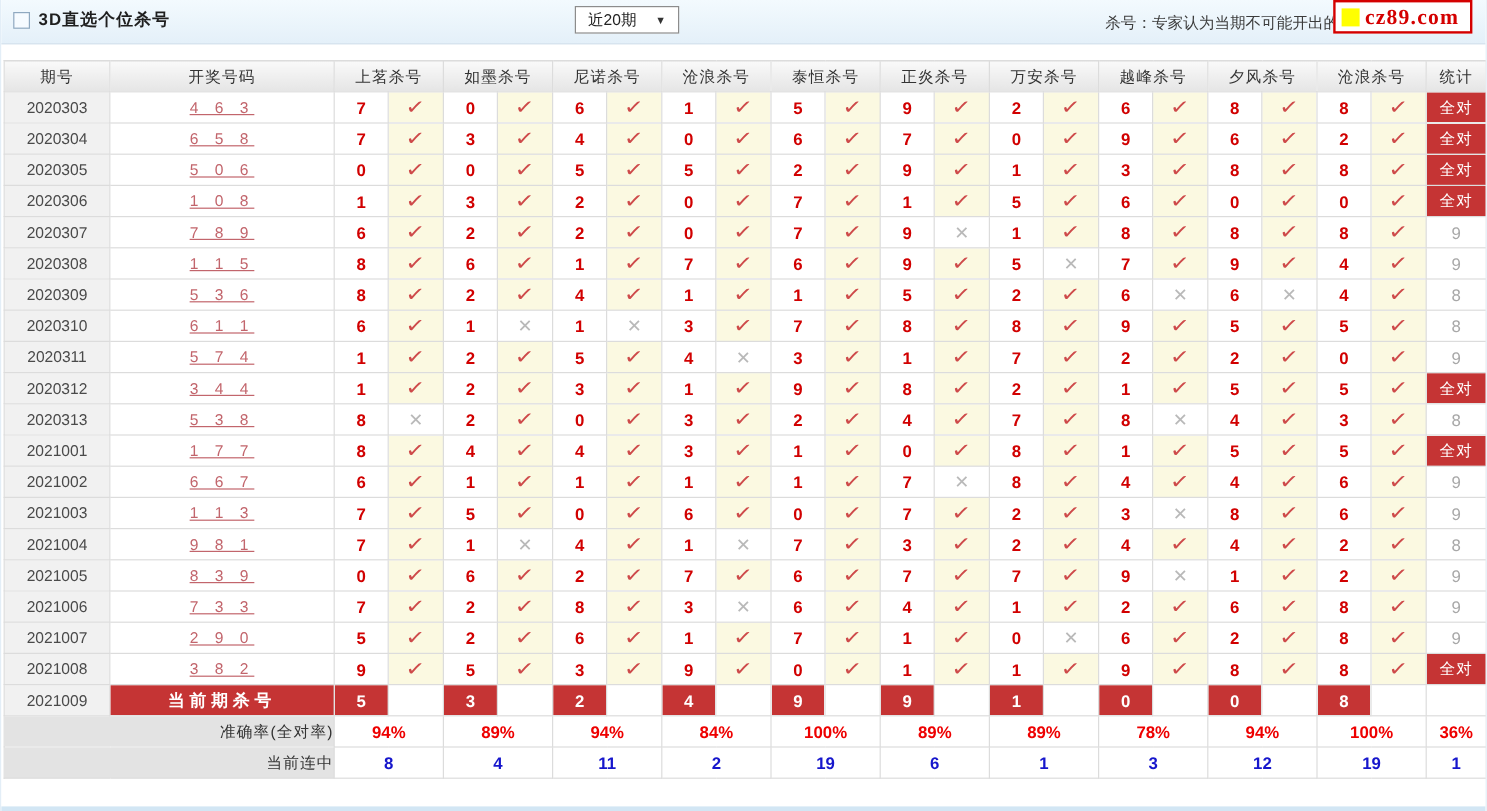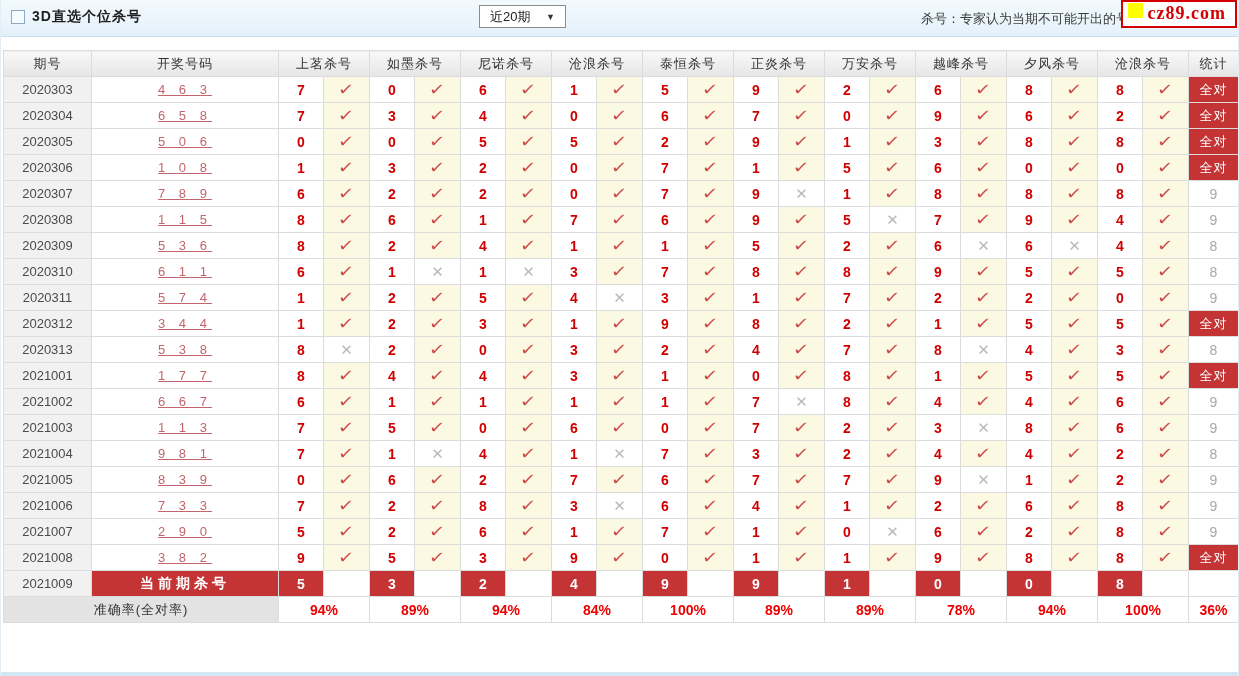--- a/index.html
+++ b/index.html
@@ -20,22 +20,22 @@
   .dropdown{
     position:absolute;left:478px;top:5px;width:87px;height:23px;box-sizing:border-box;
     background:#fff;border:1px solid #8c8c8c;display:flex;align-items:center;
     justify-content:space-between;padding:0 10px;font-size:13px;color:#222;cursor:pointer;
   }
   .dd-arrow{font-size:9px;color:#333;}
   .note{position:absolute;left:920px;top:10px;font-size:13px;color:#3c3c3c;white-space:nowrap;display:flex;align-items:center;gap:4px;}
   .vicon{width:14px;height:10px;background:#9aa8b8;border:1px solid #55616e;display:inline-block;}
   .vlink{color:#3a5fae;font-size:12px;}
   .watermark{
-    position:absolute;top:0;right:1px;z-index:9;height:22px;
-    background:#fff;border:2px solid #d40000;display:flex;gap:5px;
+    position:absolute;top:0;right:11px;z-index:9;height:22px;
+    background:#fff;border:2px solid #d40000;display:flex;align-items:center;gap:5px;
     padding:1px 9px 1px 5px;cursor:pointer;
   }
   .wm-square{width:15px;height:15px;background:#ffff00;display:inline-block;}
   .wm-text{font-family:"Liberation Serif","DejaVu Serif",serif;font-weight:bold;font-size:18px;color:#d40000;letter-spacing:1px;}
   
   .tbl-wrap{position:absolute;top:29px;left:2px;width:1067px;margin-top:21px;}
   table{width:1235px;border-collapse:collapse;table-layout:fixed;}
   th,td{border:1px solid #dcdcdc;height:25px;padding:0;text-align:center;overflow:hidden;font-size:13px;}
   thead th{background:linear-gradient(#f9f9f9,#e5e5e5);color:#333;font-weight:normal;letter-spacing:1px;}
   .c-period{background:#f1f1f1;color:#4a4a4a;}
@@ -43,21 +43,21 @@
   .n{color:#d10000;font-weight:bold;font-size:14px;background:#fff;}
   .m{background:#fbf9e1;}
   .m.miss{background:#fff;}
   .chk{color:#ce4a4a;font-size:17px;font-weight:bold;display:inline-block;transform:rotate(4deg) scaleX(1.15);}
   .xmark{color:#b9b9b9;font-size:15px;font-weight:bold;}
   .stat-all{background:#c53434;color:#fff;font-size:13px;letter-spacing:1px;font-family:Liberation Mono, monospace;}
   .stat-num{color:#a8a8a8;background:#fff;font-size:14px;}
   .banner{background:#c53434;color:#fff;font-weight:bold;font-size:14px;letter-spacing:4px;}
   .cur-num{background:#c53434;color:#fff;font-weight:bold;font-size:14px;}
   .cur-empty{background:#fff;}
-  .f-label{background:#e3e3e3;color:#333;font-size:13px;letter-spacing:1px;}
+  .f-label{background:#e3e3e3;color:#333;font-size:13px;letter-spacing:1px;text-align:right;}
   .pct{color:#ee0000;font-weight:bold;font-size:14px;background:#fff;}
   .streak{color:#1616cc;font-weight:bold;font-size:14px;background:#fff;}
   .bottom-strip{position:absolute;left:0;right:0;bottom:0;height:4px;background:#d2e6f4;}
 </style>
 </head>
 <body>
 
 <div class="topbar">
   <div class="title-wrap">
     <span class="cbox"></span>
@@ -630,17 +630,31 @@
           <td class="pct" colspan="2">94%</td>
           <td class="pct" colspan="2">84%</td>
           <td class="pct" colspan="2">100%</td>
           <td class="pct" colspan="2">89%</td>
           <td class="pct" colspan="2">89%</td>
           <td class="pct" colspan="2">78%</td>
           <td class="pct" colspan="2">94%</td>
           <td class="pct" colspan="2">100%</td>
           <td class="pct">36%</td>
         </tr>
+        <tr>
+          <td class="f-label" colspan="2">当前连中</td>
+          <td class="streak" colspan="2">8</td>
+          <td class="streak" colspan="2">4</td>
+          <td class="streak" colspan="2">11</td>
+          <td class="streak" colspan="2">2</td>
+          <td class="streak" colspan="2">19</td>
+          <td class="streak" colspan="2">6</td>
+          <td class="streak" colspan="2">1</td>
+          <td class="streak" colspan="2">3</td>
+          <td class="streak" colspan="2">12</td>
+          <td class="streak" colspan="2">19</td>
+          <td class="streak">1</td>
+        </tr>
       </tbody>
     </table>
 </div>
 
 <div class="bottom-strip"></div>
 
 </body></html>

